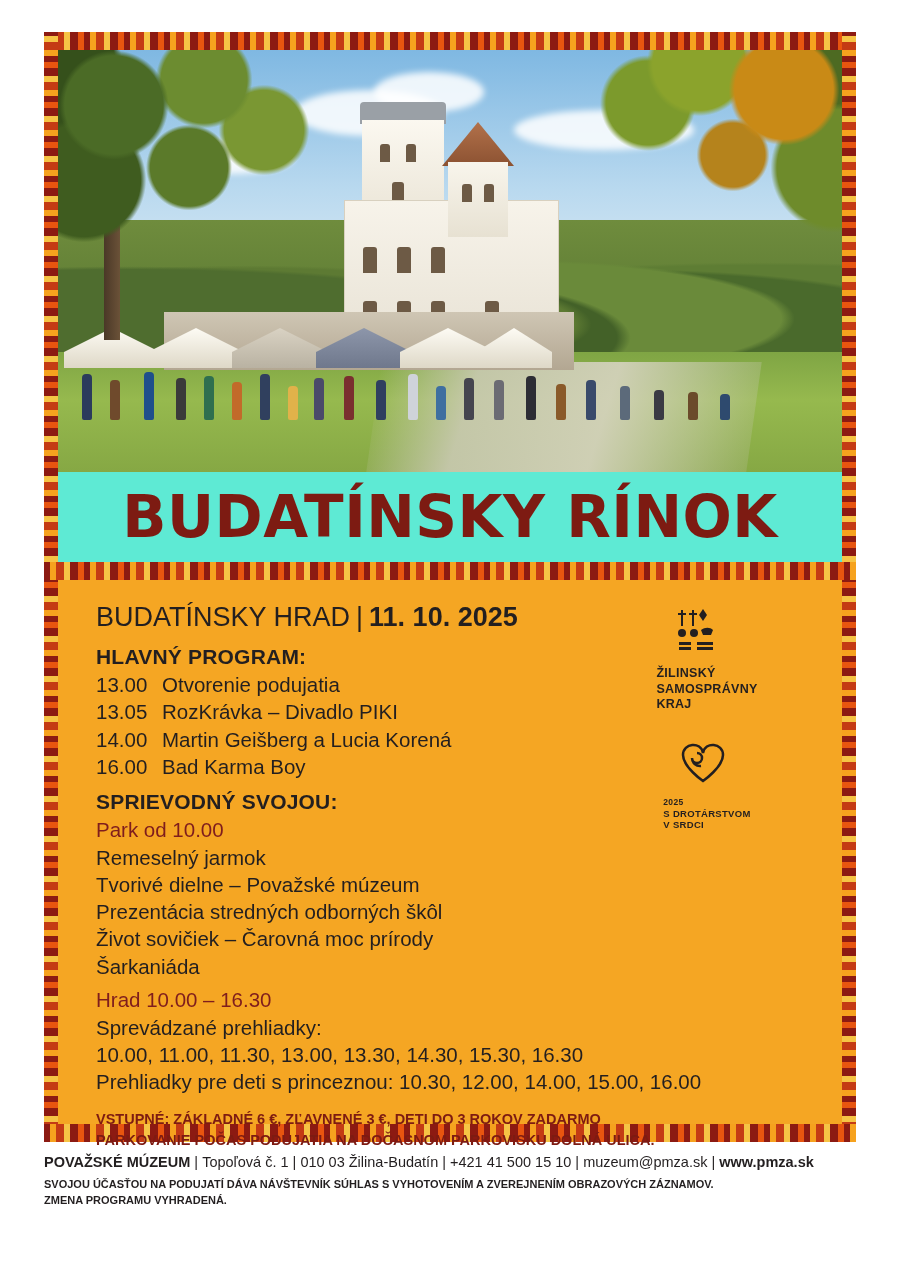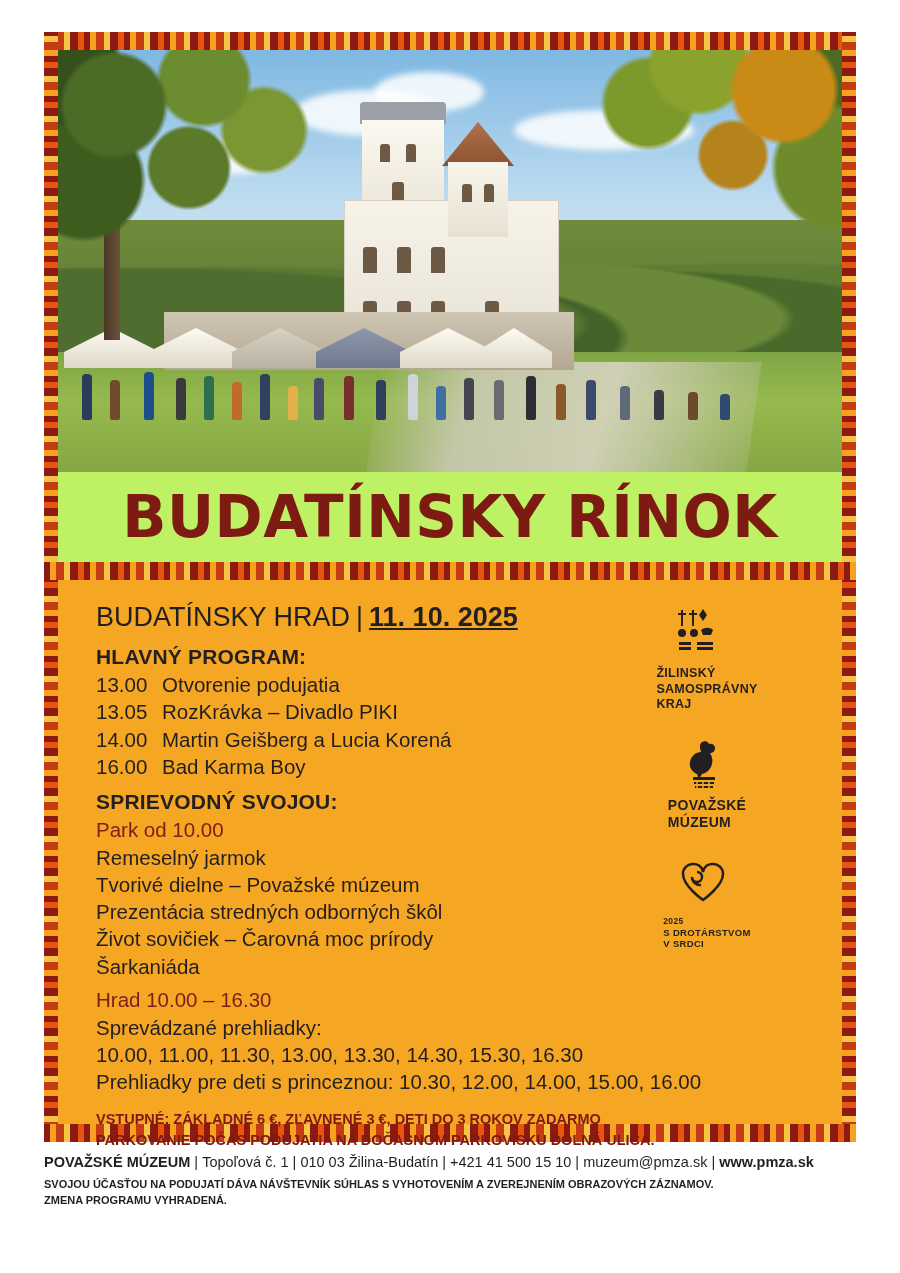--- a/index.html
+++ b/index.html
@@ -161,21 +161,21 @@
   .tree-trunk {
     position: absolute; left: 60px; top: 60px; width: 16px; height: 230px;
     background: linear-gradient(90deg, #4a3827, #6b5238);
   }
 
   
   .title-band {
     position: absolute;
     left: 58px; top: 472px;
     width: 784px; height: 90px;
-    background: #bef264;
+    background: #5eead4;
     display: flex; align-items: center; justify-content: center;
   }
   .title {
     font-size: 58px;
     font-weight: bold;
     color: #7d1b12;
     letter-spacing: 0.5px;
     font-family: "DejaVu Sans", sans-serif;
   }
 
@@ -188,21 +188,21 @@
     padding: 22px 34px 0 38px;
   }
 
   .subtitle {
     font-size: 27px;
     color: #231f20;
     margin: 0 0 12px 0;
     font-weight: 400;
   }
   .subtitle .sep { color: #231f20; padding: 0 6px; }
-  .subtitle .date { font-weight: bold; text-decoration: underline; }
+  .subtitle .date { font-weight: bold; }
 
   .sec-head {
     font-size: 21px;
     font-weight: bold;
     color: #231f20;
     margin: 6px 0 2px 0;
     letter-spacing: 0.2px;
   }
   .row {
     font-size: 20.5px;
@@ -396,37 +396,20 @@
             </g>
           </svg>
         </div>
         <div class="logo-text">
           <div>ŽILINSKÝ</div>
           <div>SAMOSPRÁVNY</div>
           <div>KRAJ</div>
         </div>
       </div>
 
-      <div class="logo-block">
-        <div class="logo-mark">
-          <svg width="56" height="56" viewBox="0 0 56 56" aria-hidden="true">
-            <g fill="#231f20">
-              <path d="M24 6c3-3 7-2 8 1 3-1 6 1 6 4 0 3-2 5-5 5 2 3 3 7 2 11-1 5-5 9-10 10l-3 5-2-5c-5-2-8-7-7-12 1-6 6-10 11-10-1-3-2-6 0-9z"></path>
-              <path d="M16 40h22v3H16z"></path>
-              <path d="M17 45h20v2H17z"></path>
-              <path d="M18 49h18v2H18z"></path>
-              <path d="M20 43v8M26 43v8M32 43v8" stroke="#f5a623" stroke-width="1.5"></path>
-            </g>
-          </svg>
-        </div>
-        <div class="logo-text big">
-          <div>POVAŽSKÉ</div>
-          <div>MÚZEUM</div>
-        </div>
-      </div>
 
       <div class="logo-block">
         <div class="logo-mark">
           <svg width="56" height="50" viewBox="0 0 56 50" aria-hidden="true">
             <path d="M6 18 C6 6, 24 4, 26 16 C28 4, 46 6, 46 18 C46 30, 26 44, 26 44 C26 44, 6 30, 6 18 Z" fill="none" stroke="#231f20" stroke-width="2.5"></path>
             <path d="M20 16 a5 5 0 1 1 -5 5 a8 8 0 0 0 9 8" fill="none" stroke="#231f20" stroke-width="2.5"></path>
           </svg>
         </div>
         <div class="logo-text small">
           <div style="font-size:8.5px;">2025</div>

